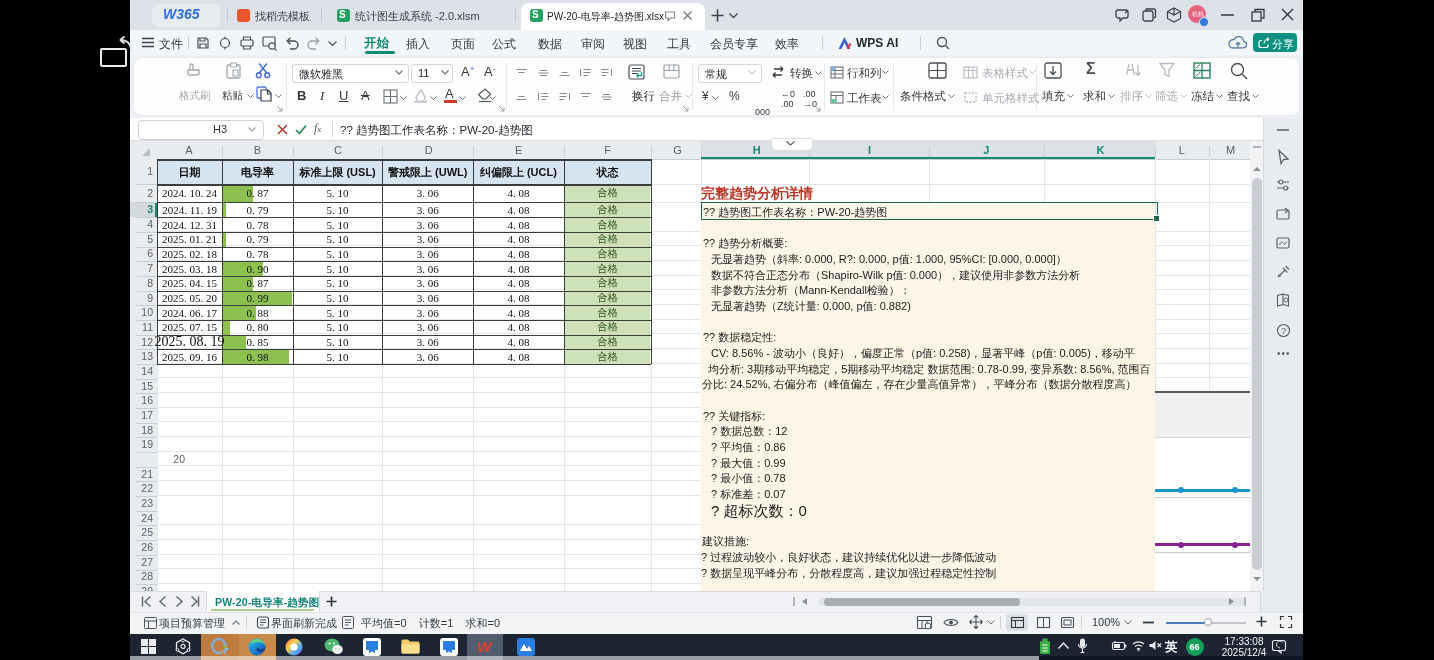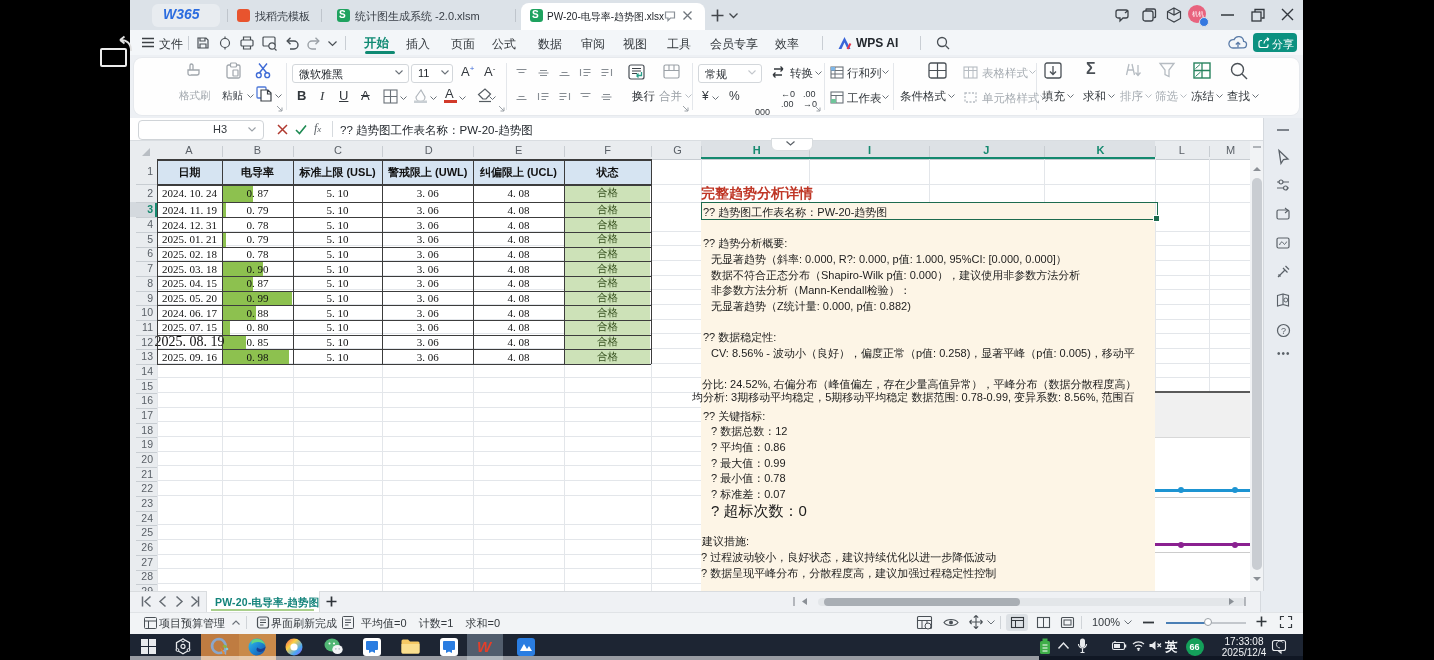--- a/index.html
+++ b/index.html
@@ -465,21 +465,21 @@
 <div class="t" style="left:130px;top:379.5625px;width:23px;text-align:right;font-size:10.5px;color:#5a6067;">15</div>
 <div class="p" style="left:136px;top:378.725px;width:21px;height:1px;background:#c8cdd2;"></div>
 <div class="t" style="left:130px;top:394.2375px;width:23px;text-align:right;font-size:10.5px;color:#5a6067;">16</div>
 <div class="p" style="left:136px;top:393.40000000000003px;width:21px;height:1px;background:#c8cdd2;"></div>
 <div class="t" style="left:130px;top:408.9125px;width:23px;text-align:right;font-size:10.5px;color:#5a6067;">17</div>
 <div class="p" style="left:136px;top:408.07500000000005px;width:21px;height:1px;background:#c8cdd2;"></div>
 <div class="t" style="left:130px;top:423.5875px;width:23px;text-align:right;font-size:10.5px;color:#5a6067;">18</div>
 <div class="p" style="left:136px;top:422.75px;width:21px;height:1px;background:#c8cdd2;"></div>
 <div class="t" style="left:130px;top:438.2625px;width:23px;text-align:right;font-size:10.5px;color:#5a6067;">19</div>
 <div class="p" style="left:136px;top:437.425px;width:21px;height:1px;background:#c8cdd2;"></div>
-<div class="t" style="left:130px;top:452.9375px;width:23px;text-align:right;font-size:10.5px;color:#5a6067;">20</div>
+<div class="t" style="left:130px;top:452.9375px;width:23px;text-align:right;font-size:10.5px;color:#5a6067;padding-left:32px;">20</div>
 <div class="p" style="left:136px;top:452.1px;width:21px;height:1px;background:#c8cdd2;"></div>
 <div class="t" style="left:130px;top:467.6125px;width:23px;text-align:right;font-size:10.5px;color:#5a6067;">21</div>
 <div class="p" style="left:136px;top:466.77500000000003px;width:21px;height:1px;background:#c8cdd2;"></div>
 <div class="t" style="left:130px;top:482.2875px;width:23px;text-align:right;font-size:10.5px;color:#5a6067;">22</div>
 <div class="p" style="left:136px;top:481.45000000000005px;width:21px;height:1px;background:#c8cdd2;"></div>
 <div class="t" style="left:130px;top:496.9625px;width:23px;text-align:right;font-size:10.5px;color:#5a6067;">23</div>
 <div class="p" style="left:136px;top:496.125px;width:21px;height:1px;background:#c8cdd2;"></div>
 <div class="t" style="left:130px;top:511.63750000000005px;width:23px;text-align:right;font-size:10.5px;color:#5a6067;">24</div>
 <div class="p" style="left:136px;top:510.8px;width:21px;height:1px;background:#c8cdd2;"></div>
 <div class="t" style="left:130px;top:526.3125px;width:23px;text-align:right;font-size:10.5px;color:#5a6067;">25</div>
@@ -617,21 +617,21 @@
 <div class="p" style="left:701px;top:202px;width:454.2px;height:389px;background:#fdf5e6;"></div>
 <div class="t" style="left:701px;top:185px;font-size:14px;font-weight:bold;color:#bf3626;">完整趋势分析详情</div>
 <div class="t" style="left:703px;top:204.89999999999998px;height:15.68px;line-height:15.68px;font-size:11px;color:#1c1c1c;">?? 趋势图工作表名称：PW-20-趋势图</div>
 <div class="t" style="left:703px;top:236.26px;height:15.68px;line-height:15.68px;font-size:11px;color:#1c1c1c;">?? 趋势分析概要:</div>
 <div class="t" style="left:711px;top:251.94px;height:15.68px;line-height:15.68px;font-size:11px;color:#1c1c1c;">无显著趋势（斜率: 0.000, R?: 0.000, p值: 1.000, 95%CI: [0.000, 0.000]）</div>
 <div class="t" style="left:711px;top:267.61999999999995px;height:15.68px;line-height:15.68px;font-size:11px;color:#1c1c1c;">数据不符合正态分布（Shapiro-Wilk p值: 0.000），建议使用非参数方法分析</div>
 <div class="t" style="left:711px;top:283.3px;height:15.68px;line-height:15.68px;font-size:11px;color:#1c1c1c;">非参数方法分析（Mann-Kendall检验）：</div>
 <div class="t" style="left:711px;top:298.97999999999996px;height:15.68px;line-height:15.68px;font-size:11px;color:#1c1c1c;">无显著趋势（Z统计量: 0.000, p值: 0.882)</div>
 <div class="t" style="left:703px;top:330.34px;height:15.68px;line-height:15.68px;font-size:11px;color:#1c1c1c;">?? 数据稳定性:</div>
 <div class="t" style="left:711px;top:346.02px;height:15.68px;line-height:15.68px;font-size:11px;color:#1c1c1c;">CV: 8.56% - 波动小（良好），偏度正常（p值: 0.258)，显著平峰（p值: 0.005)，移动平</div>
-<div class="t" style="left:692px;top:361.7px;height:15.68px;line-height:15.68px;font-size:11px;color:#1c1c1c;margin-top:28px;">均分析: 3期移动平均稳定，5期移动平均稳定 数据范围: 0.78-0.99, 变异系数: 8.56%, 范围百</div>
+<div class="t" style="left:708px;top:361.7px;height:15.68px;line-height:15.68px;font-size:11px;color:#1c1c1c;">均分析: 3期移动平均稳定，5期移动平均稳定 数据范围: 0.78-0.99, 变异系数: 8.56%, 范围百</div>
 <div class="t" style="left:702px;top:377.37999999999994px;height:15.68px;line-height:15.68px;font-size:11px;color:#1c1c1c;">分比: 24.52%, 右偏分布（峰值偏左，存在少量高值异常），平峰分布（数据分散程度高）</div>
 <div class="t" style="left:703px;top:408.73999999999995px;height:15.68px;line-height:15.68px;font-size:11px;color:#1c1c1c;">?? 关键指标:</div>
 <div class="t" style="left:711px;top:424.41999999999996px;height:15.68px;line-height:15.68px;font-size:11px;color:#1c1c1c;">? 数据总数：12</div>
 <div class="t" style="left:711px;top:440.09999999999997px;height:15.68px;line-height:15.68px;font-size:11px;color:#1c1c1c;">? 平均值：0.86</div>
 <div class="t" style="left:711px;top:455.78px;height:15.68px;line-height:15.68px;font-size:11px;color:#1c1c1c;">? 最大值：0.99</div>
 <div class="t" style="left:711px;top:471.46px;height:15.68px;line-height:15.68px;font-size:11px;color:#1c1c1c;">? 最小值：0.78</div>
 <div class="t" style="left:711px;top:487.14px;height:15.68px;line-height:15.68px;font-size:11px;color:#1c1c1c;">? 标准差：0.07</div>
 <div class="t" style="left:711px;top:502.82px;height:15.68px;line-height:15.68px;font-size:15px;color:#1c1c1c;text-align:center;">? 超标次数：0</div>
 <div class="t" style="left:702px;top:534.1800000000001px;height:15.68px;line-height:15.68px;font-size:11px;color:#1c1c1c;">建议措施:</div>
 <div class="t" style="left:701px;top:549.86px;height:15.68px;line-height:15.68px;font-size:11px;color:#1c1c1c;">? 过程波动较小，良好状态，建议持续优化以进一步降低波动</div>

